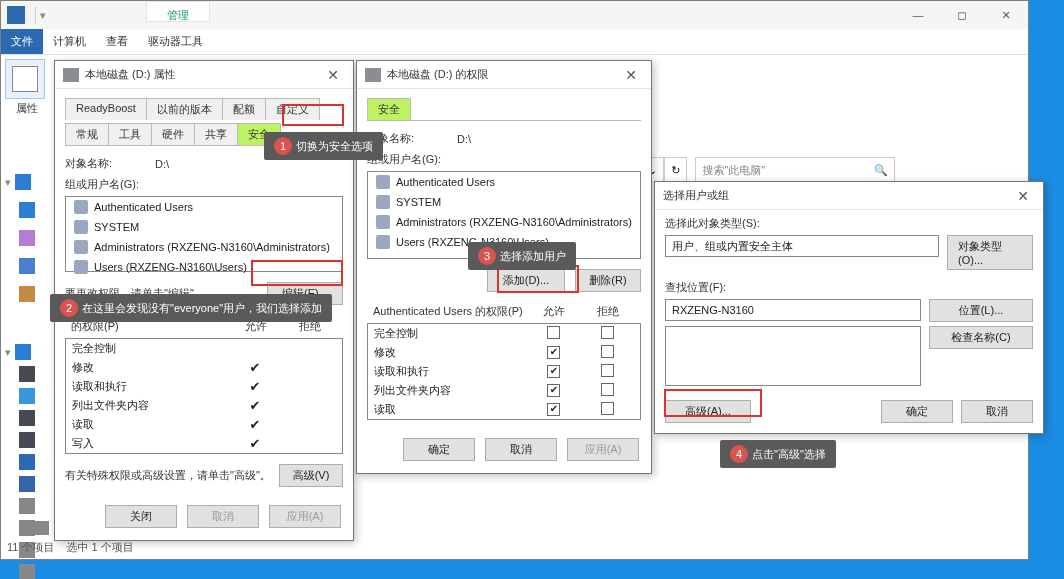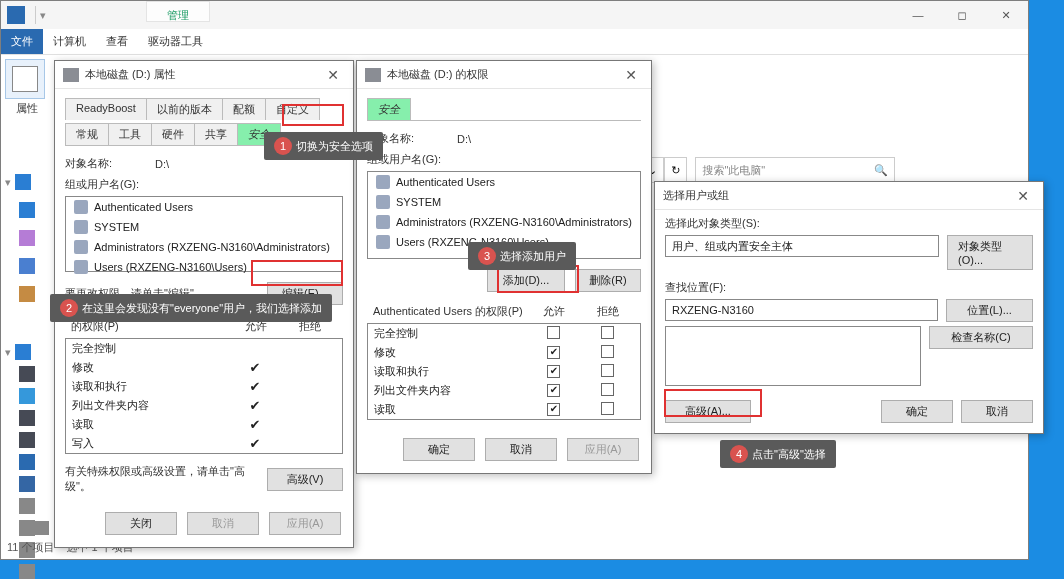--- a/index.html
+++ b/index.html
@@ -35,21 +35,21 @@
 
 
 .dialog { position: absolute; background: #fff; border: 1px solid #777; box-shadow: 2px 2px 8px rgba(0,0,0,0.25); }
 .dlg-title { height: 28px; background: #fff; display:flex; align-items:center; padding: 0 8px; border-bottom:1px solid #e5e5e5;}
 .dlg-title .drvicon { width:16px; height:14px; background:#8a8d94; margin-right:6px;}
 .dlg-title .txt { color:#333; }
 .dlg-title .x { margin-left:auto; color:#555; cursor:pointer; font-size:14px; padding:0 6px;}
 .dlg-body { padding: 6px 10px 10px 10px; position:relative; }
 .tabstrip { display:flex; flex-wrap:wrap; border-bottom:1px solid #bbb; }
 .tab { border:1px solid #bbb; border-bottom:none; background:#f0f0f0; padding:3px 10px; margin-right:-1px; margin-top:3px; cursor:pointer; color:#333;}
-.tab.active { background:#86efac; position:relative; z-index:2;font-style:italic; }
+.tab.active { background:#bef264; position:relative; z-index:2; }
 .field-row { display:flex; align-items:center; margin: 10px 0 6px 0; color:#333;}
 .field-label { width: 90px; }
 .groupbox { border:1px solid #888; background:#fff; }
 .grouplist-item { padding:3px 8px; display:flex; align-items:center; color:#222;}
 .usericon { width:14px; height:14px; background:#9aa7be; margin-right:6px; display:inline-block; border-radius:2px;}
 .btn { background:#e1e1e1; border:1px solid #adadad; padding:3px 10px; color:#222; cursor:pointer; display:inline-flex; align-items:center; justify-content:center;}
 .btn[disabled] { color:#999; }
 .btn-row { display:flex; gap:10px; justify-content:flex-end; margin-top:10px;}
 .perm-head { display:flex; color:#333; padding: 4px 6px;}
 .perm-head .pname { flex:1; } .perm-head .col { width:54px; text-align:center;}
@@ -257,21 +257,21 @@
         </div>
         <div class="perm-row">
           <span class="pname">写入</span>
           <span class="col tick">✔</span>
           <span class="col tick"></span>
         </div>
       </div>
 
     <div style="display:flex; align-items:center; margin-top:10px;">
       <span class="label" style="flex:1">有关特殊权限或高级设置，请单击"高级"。</span>
-      <div class="btn" style="width:76px">高级(V)</div>
+      <div class="btn" style="width:64px">高级(V)</div>
     </div>
   </div>
   <div class="dlg-footer">
     <div class="btn" style="width:72px">关闭</div>
     <div class="btn" style="width:72px" disabled="">取消</div>
     <div class="btn" style="width:72px" disabled="">应用(A)</div>
   </div>
 </div>
 
 <div class="dialog" style="left:356px; top:60px; width:296px;">
@@ -363,21 +363,21 @@
           <span>用户、组或内置安全主体</span>
         </div>
       <div class="btn" style="width:86px">对象类型(O)...</div>
     </div>
 
     <div class="label" style="margin-top:10px">查找位置(F):</div>
     <div style="display:flex; gap:8px; margin-top:4px;">
       <div class="inputflat" style="flex:1">
           <span>RXZENG-N3160</span>
         </div>
-      <div class="btn" style="width:87px">位置(L)...</div>
+      <div class="btn" style="width:104px">位置(L)...</div>
     </div>
 
     <div style="display:flex; gap:8px; margin-top:4px;">
       <div class="textarea" style="flex:1"></div>
       <div style="display:flex; flex-direction:column;">
         <div class="btn" style="width:104px">检查名称(C)</div>
       </div>
     </div>
 
     <div style="display:flex; margin-top:14px; align-items:center;">

